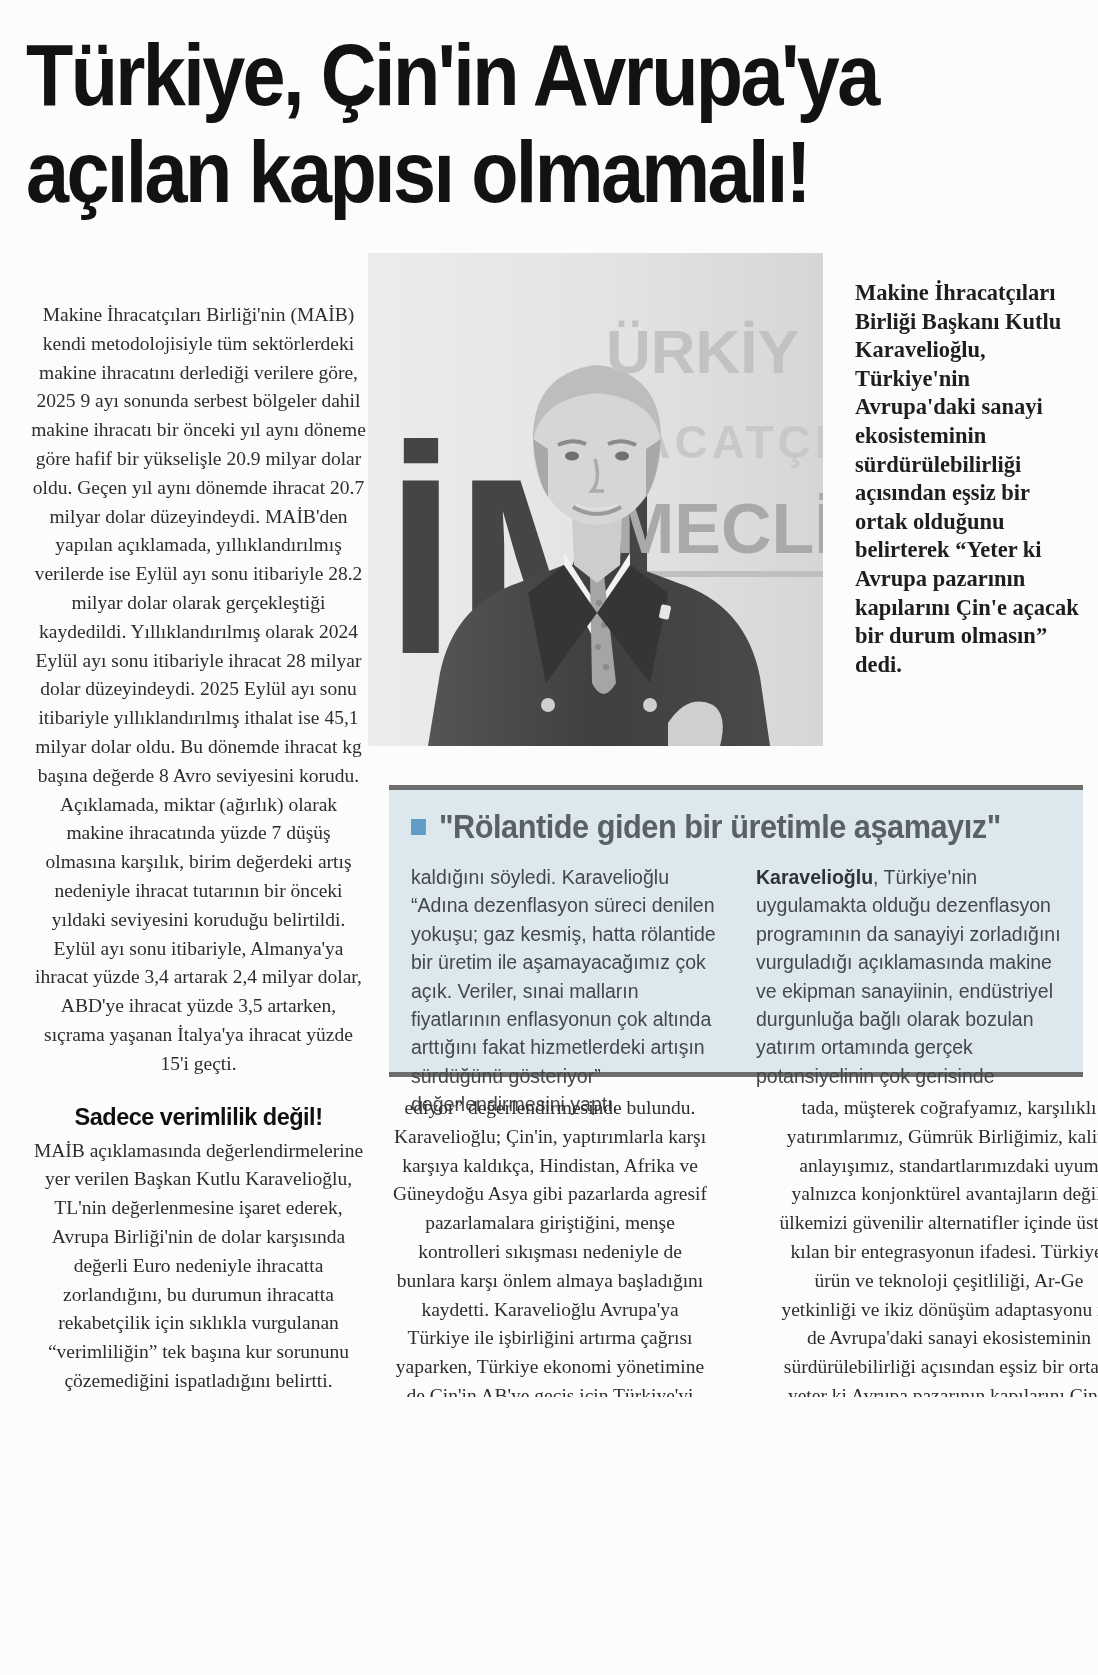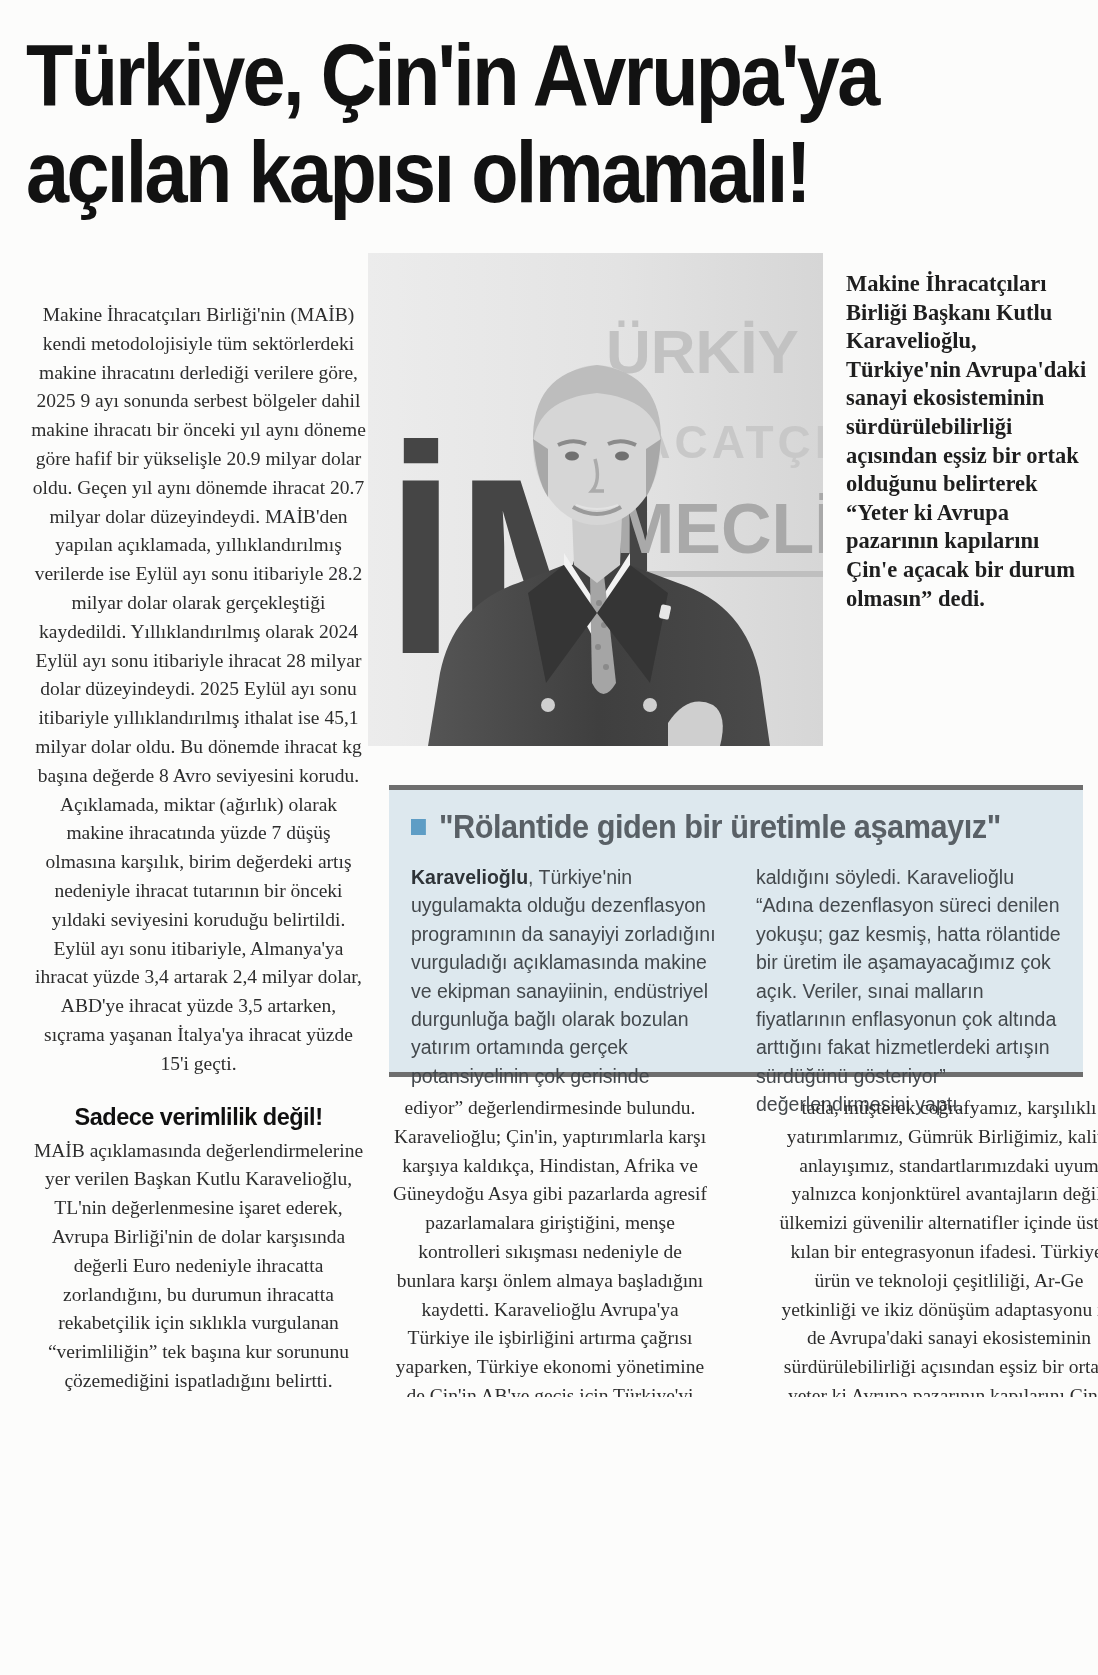--- a/index.html
+++ b/index.html
@@ -119,34 +119,34 @@
       <ellipse cx="254" cy="203" rx="7" ry="4.5" fill="#707070"></ellipse>
       <path d="M227 206 Q233 228 224 238 L236 238" stroke="#ababab" stroke-width="3.5" fill="none"></path>
       <path d="M205 254 Q229 268 253 254" stroke="#9a9a9a" stroke-width="4" fill="none"></path>
       <path d="M208 252 Q229 260 250 252" stroke="#e2e2e2" stroke-width="2" fill="none"></path>
 
       <path d="M300 470 Q320 440 345 452 Q360 462 352 493 L300 493 Z" fill="#cfcfcf"></path>
     </svg>
   </div>
 
   <div class="intro-col">
-    <p style="margin:0">Makine İhracatçıları Birliği Başkanı Kutlu Karavelioğlu, Türkiye'nin Avrupa'daki sanayi ekosisteminin sürdürülebilirliği açısından eşsiz bir ortak olduğunu belirterek “Yeter ki Avrupa pazarının kapılarını Çin'e açacak bir durum olmasın” dedi.</p>
+    <p style="margin:9px">Makine İhracatçıları Birliği Başkanı Kutlu Karavelioğlu, Türkiye'nin Avrupa'daki sanayi ekosisteminin sürdürülebilirliği açısından eşsiz bir ortak olduğunu belirterek “Yeter ki Avrupa pazarının kapılarını Çin'e açacak bir durum olmasın” dedi.</p>
   </div>
 
   <div class="quote-box">
     <div class="quote-title">
       <span class="bullet"></span>
       <span>"Rölantide giden bir üretimle aşamayız"</span>
     </div>
     <div class="quote-cols">
       <div>
-        <span class="quote-lead">Karavelioğlu</span><span>, Türkiye'nin uygulamakta olduğu dezenflasyon programının da sanayiyi zorladığını vurguladığı açıklamasında makine ve ekipman sanayiinin, endüstriyel durgunluğa bağlı olarak bozulan yatırım ortamında gerçek potansiyelinin çok gerisinde</span>
+        <span>kaldığını söyledi. Karavelioğlu “Adına dezenflasyon süreci denilen yokuşu; gaz kesmiş, hatta rölantide bir üretim ile aşamayacağımız çok açık. Veriler, sınai malların fiyatlarının enflasyonun çok altında arttığını fakat hizmetlerdeki artışın sürdüğünü gösteriyor” değerlendirmesini yaptı.</span>
       </div>
       <div>
-        <span>kaldığını söyledi. Karavelioğlu “Adına dezenflasyon süreci denilen yokuşu; gaz kesmiş, hatta rölantide bir üretim ile aşamayacağımız çok açık. Veriler, sınai malların fiyatlarının enflasyonun çok altında arttığını fakat hizmetlerdeki artışın sürdüğünü gösteriyor” değerlendirmesini yaptı.</span>
+        <span class="quote-lead">Karavelioğlu</span><span>, Türkiye'nin uygulamakta olduğu dezenflasyon programının da sanayiyi zorladığını vurguladığı açıklamasında makine ve ekipman sanayiinin, endüstriyel durgunluğa bağlı olarak bozulan yatırım ortamında gerçek potansiyelinin çok gerisinde</span>
       </div>
     </div>
   </div>
 
   <div class="col mid-col">
     <p>ediyor” değerlendirmesinde bulundu.</p>
     <p>Karavelioğlu; Çin'in, yaptırımlarla karşı karşıya kaldıkça, Hindistan, Afrika ve Güneydoğu Asya gibi pazarlarda agresif pazarlamalara giriştiğini, menşe kontrolleri sıkışması nedeniyle de bunlara karşı önlem almaya başladığını kaydetti. Karavelioğlu Avrupa'ya Türkiye ile işbirliğini artırma çağrısı yaparken, Türkiye ekonomi yönetimine de Çin'in AB'ye geçiş için Türkiye'yi kullandırmaması uyarısında bulundu. Karavelioğlu şunları söyledi: “Giderek agresifleşen Çin'e olan bağımlılığını azaltmaya çalışırken bir yandan da ABD'nin baskılarını dengelemeye uğraşan AB için, bölgesel üretim ortaklıklarını büyütmek artık ertelenemez bir zorunluluk... Bu nok-</p>
   </div>
 
   <div class="col right-col">

